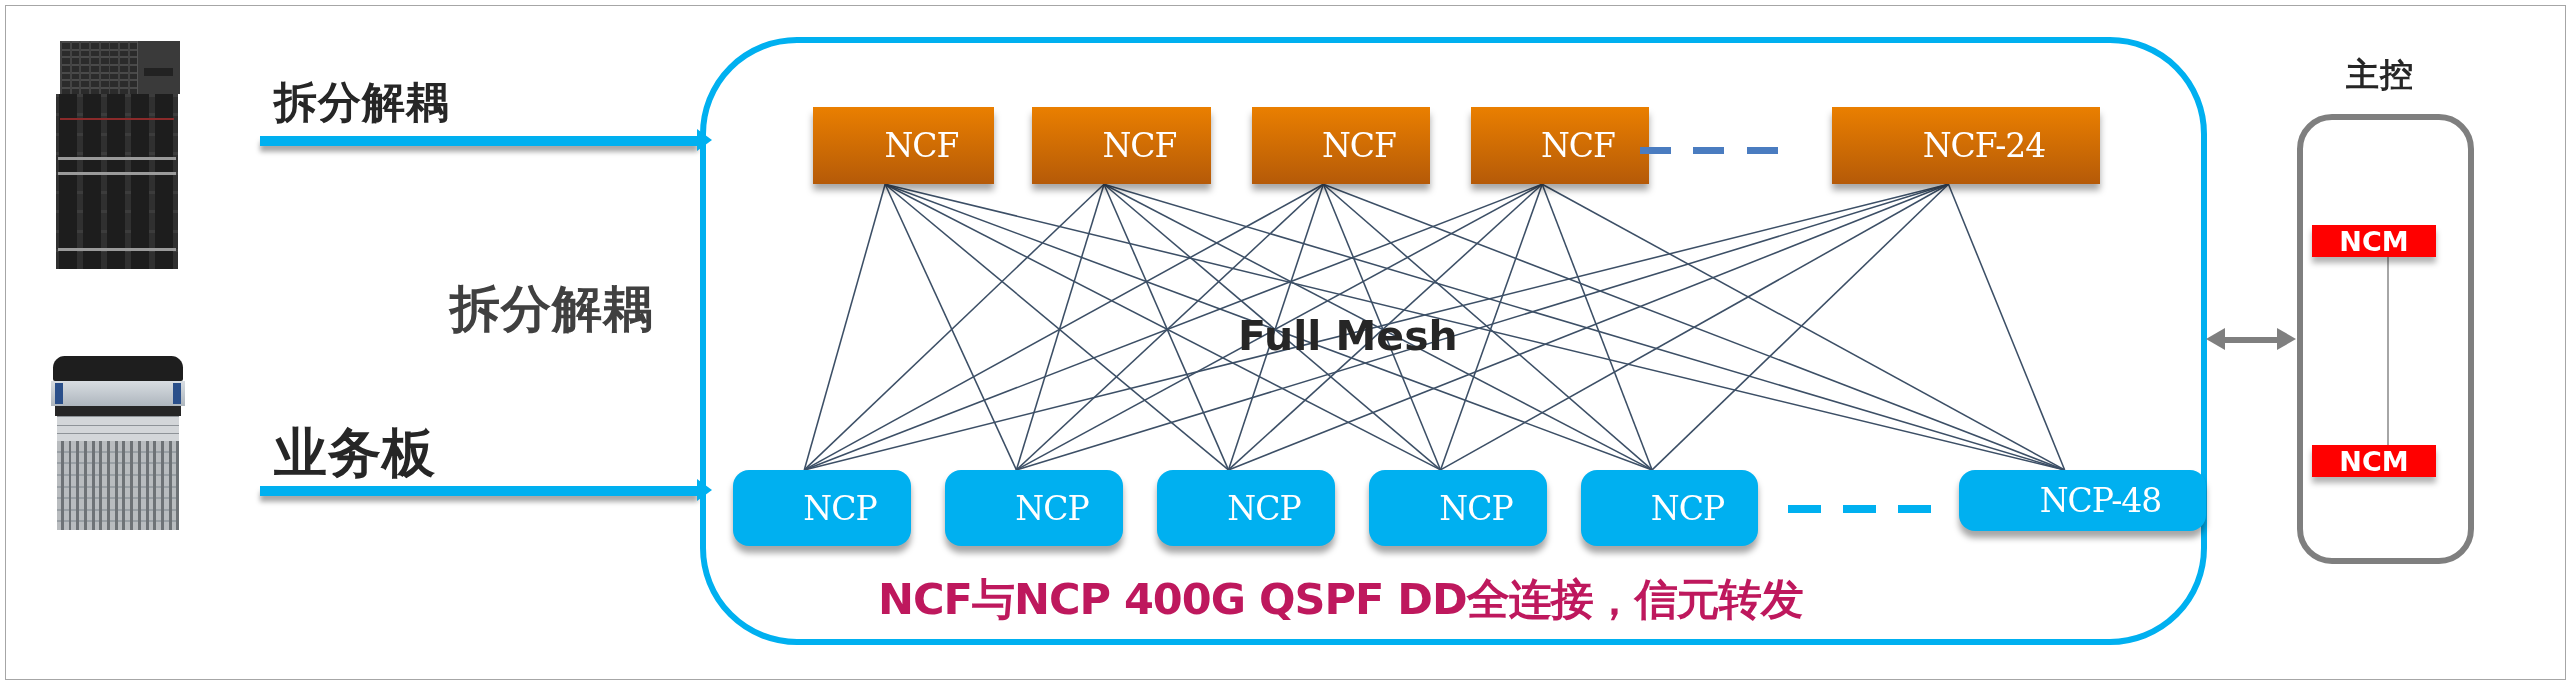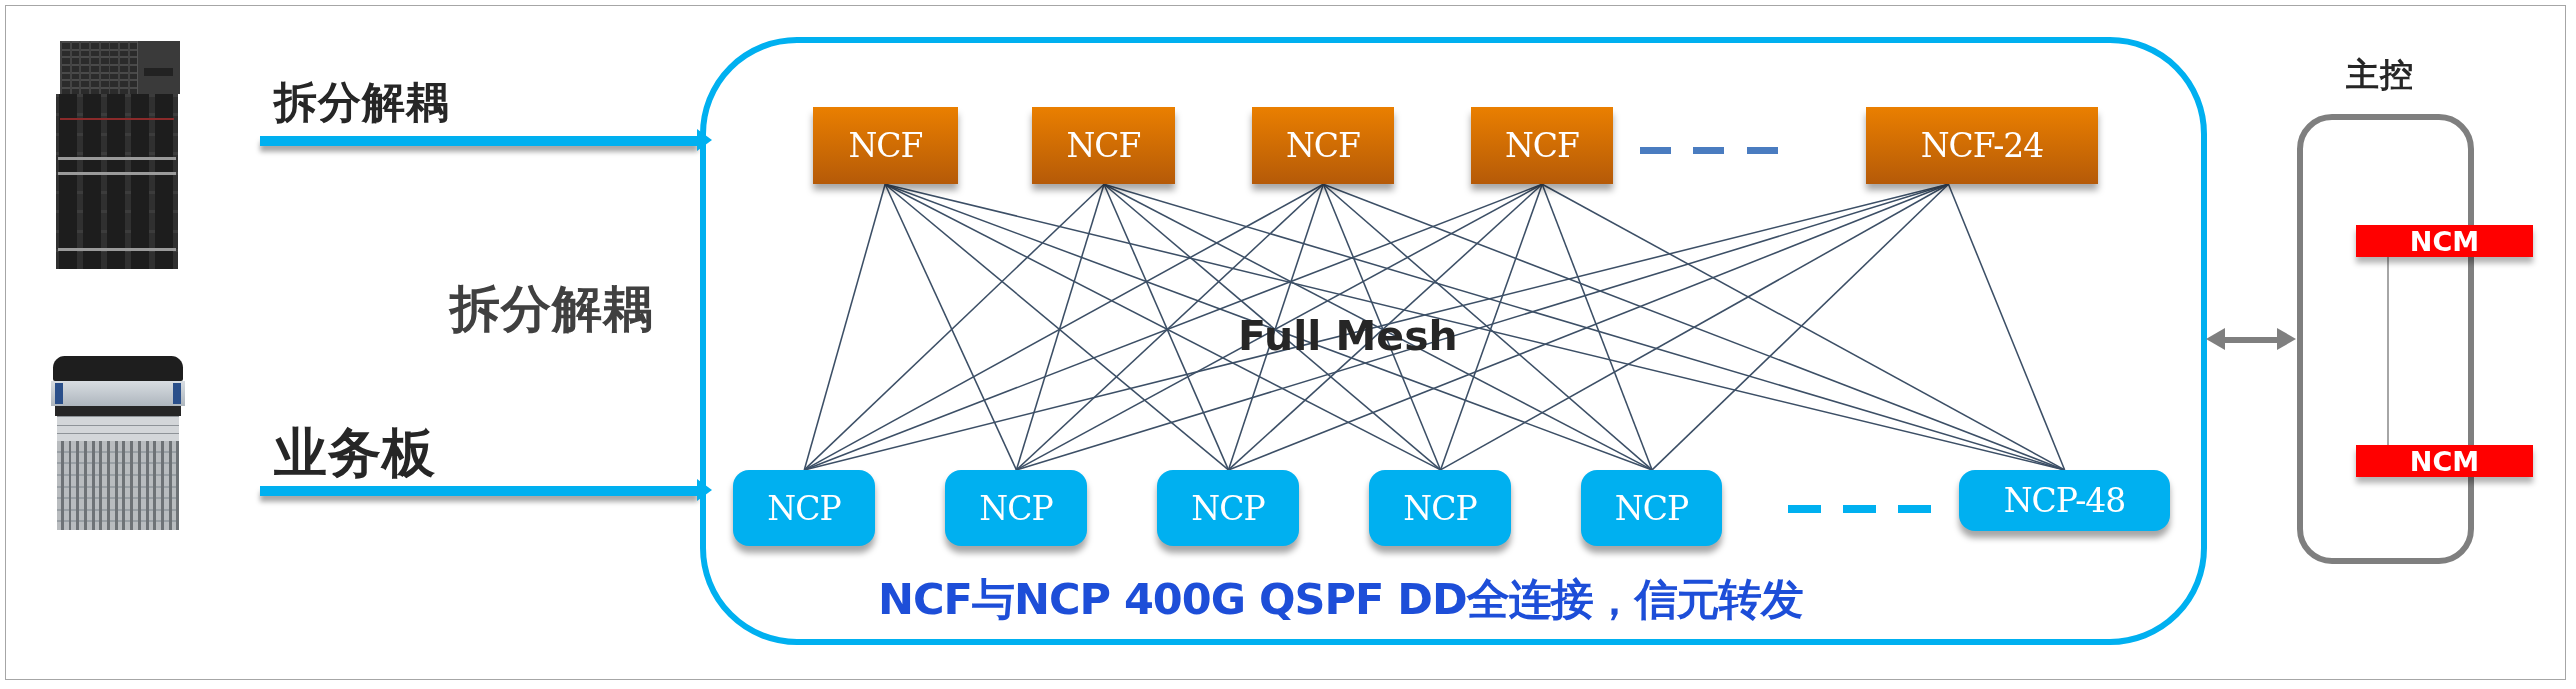--- a/index.html
+++ b/index.html
@@ -8,33 +8,33 @@
   .frame { position:absolute; left:4.8px; top:4.8px; width:2561px; height:675px;
            border:1.9px solid #a6a6a6; box-sizing:border-box; }
   .cn-label { position:absolute; font-weight:bold; color:#262626; white-space:nowrap; line-height:1; letter-spacing:1px; }
   .feed-line { position:absolute; height:9.7px; background:#00B0F0; box-shadow:0 5.8px 5.8px rgba(0,0,0,0.35); }
   .feed-arrow { position:absolute; width:0; height:0; border-top:11.6px solid transparent; border-bottom:11.6px solid transparent; border-left:15.5px solid #00B0F0; }
   .fabric { position:absolute; left:700px; top:37px; width:1507px; height:608px;
             border:6.8px solid #00B0F0; border-radius:97px; box-sizing:border-box; }
   svg.mesh { position:absolute; left:0; top:0; }
   .node { position:absolute; display:flex; align-items:center; justify-content:center;
           color:#ffffff; font-family:"DejaVu Serif", "Liberation Serif", serif;
-          font-size:33px; box-shadow:0 6.8px 6.8px rgba(0,0,0,0.35); letter-spacing:-1px; }
+          font-size:33px; box-shadow:0 6.8px 6.8px rgba(0,0,0,0.35); letter-spacing:-1px;padding-left:36px; }
   .ncf { background:linear-gradient(to bottom, #EA7F00, #B55A08); }
   .ncp { background:#00B0F0;border-radius:16px; }
   .dash { position:absolute; height:6.8px; width:31px; }
   .dash.ncf-d { background:#4A7CC0; }
   .dash.ncp-d { background:#00B0F0; height:7.7px; width:33px; }
   .mesh-title { position:absolute; left:1238px; top:316px; font-size:41px; font-weight:bold; color:#262626; white-space:nowrap; line-height:1; }
-  .caption { position:absolute; left:878px; top:578px; font-size:43px; font-weight:bold; color:#1d4ed8; white-space:nowrap; line-height:1; letter-spacing:-1px; }
+  .caption { position:absolute; left:878px; top:578px; font-size:43px; font-weight:bold; color:#be185d; white-space:nowrap; line-height:1; letter-spacing:-1px; }
   .ctrl-box { position:absolute; left:2297px; top:114px; width:177px; height:450px;
               border:6.8px solid #7f7f7f; border-radius:35px; box-sizing:border-box; background:#fff; }
-  .ncm { position:absolute; left:2312px; width:177px; height:32px; background:#FF0000;
+  .ncm { position:absolute; left:2312px; width:124px; height:32px; background:#FF0000;
          color:#ffffff; font-weight:bold; font-size:27px; display:flex; align-items:center; justify-content:center;
-         box-shadow:0 5.8px 5.8px rgba(0,0,0,0.3); font-family:"DejaVu Sans", sans-serif;margin-left:44px; }
+         box-shadow:0 5.8px 5.8px rgba(0,0,0,0.3); font-family:"DejaVu Sans", sans-serif; }
   .ncm-link { position:absolute; left:2387px; top:257px; width:1.9px; height:189px; background:#a6a6a6; }
   
   .dev1 { position:absolute; left:56px; top:41px; width:124px; height:229px; }
   .dev1 .top-grid { position:absolute; left:3.9px; top:0; width:77px; height:53px; background:#2b2b2b;
        background-image:repeating-linear-gradient(to right, #444 0 1.9px, transparent 1.9px 9.7px), repeating-linear-gradient(to bottom, #4a4a4a 0 1.9px, transparent 1.9px 7.7px); }
   .dev1 .top-panel { position:absolute; left:81px; top:0; width:42px; height:53px; background:#3a3a3a; border-left:1px solid #555; }
   .dev1 .top-panel::after { content:""; position:absolute; left:5.8px; top:27px; width:29px; height:7.7px; background:#222; }
   .dev1 .body { position:absolute; left:0; top:53px; width:122px; height:175px; background:#303030;
        background-image:
          repeating-linear-gradient(to right, transparent 0 2.9px, #1d1d1d 2.9px 21px, transparent 21px 24px),
@@ -128,21 +128,21 @@
     <line x1="2012" y1="190" x2="2132" y2="485" stroke="#3C4F66" stroke-width="1.6"></line>
   </svg>
 
 <div class="node ncf" style="left:813px; top:107px; width:145px; height:77px;">NCF</div>
 <div class="node ncf" style="left:1032px; top:107px; width:143px; height:77px;">NCF</div>
 <div class="node ncf" style="left:1252px; top:107px; width:142px; height:77px;">NCF</div>
 <div class="node ncf" style="left:1471px; top:107px; width:142px; height:77px;">NCF</div>
 <div class="dash ncf-d" style="left:1640px; top:147px;"></div>
 <div class="dash ncf-d" style="left:1693px; top:147px;"></div>
 <div class="dash ncf-d" style="left:1747px; top:147px;"></div>
-<div class="node ncf" style="left:1832px; top:107px; width:232px; height:77px;margin-left:34px;">NCF-24</div>
+<div class="node ncf" style="left:1832px; top:107px; width:232px; height:77px;">NCF-24</div>
 
 <div class="node ncp" style="left:733px; top:470px; width:142px; height:76px;">NCP</div>
 <div class="node ncp" style="left:945px; top:470px; width:142px; height:76px;">NCP</div>
 <div class="node ncp" style="left:1157px; top:470px; width:142px; height:76px;">NCP</div>
 <div class="node ncp" style="left:1369px; top:470px; width:142px; height:76px;">NCP</div>
 <div class="node ncp" style="left:1581px; top:470px; width:141px; height:76px;">NCP</div>
 <div class="dash ncp-d" style="left:1788px; top:505px;"></div>
 <div class="dash ncp-d" style="left:1843px; top:505px;"></div>
 <div class="dash ncp-d" style="left:1898px; top:505px;"></div>
 <div class="node ncp" style="left:1959px; top:470px; width:211px; height:61px;">NCP-48</div>

